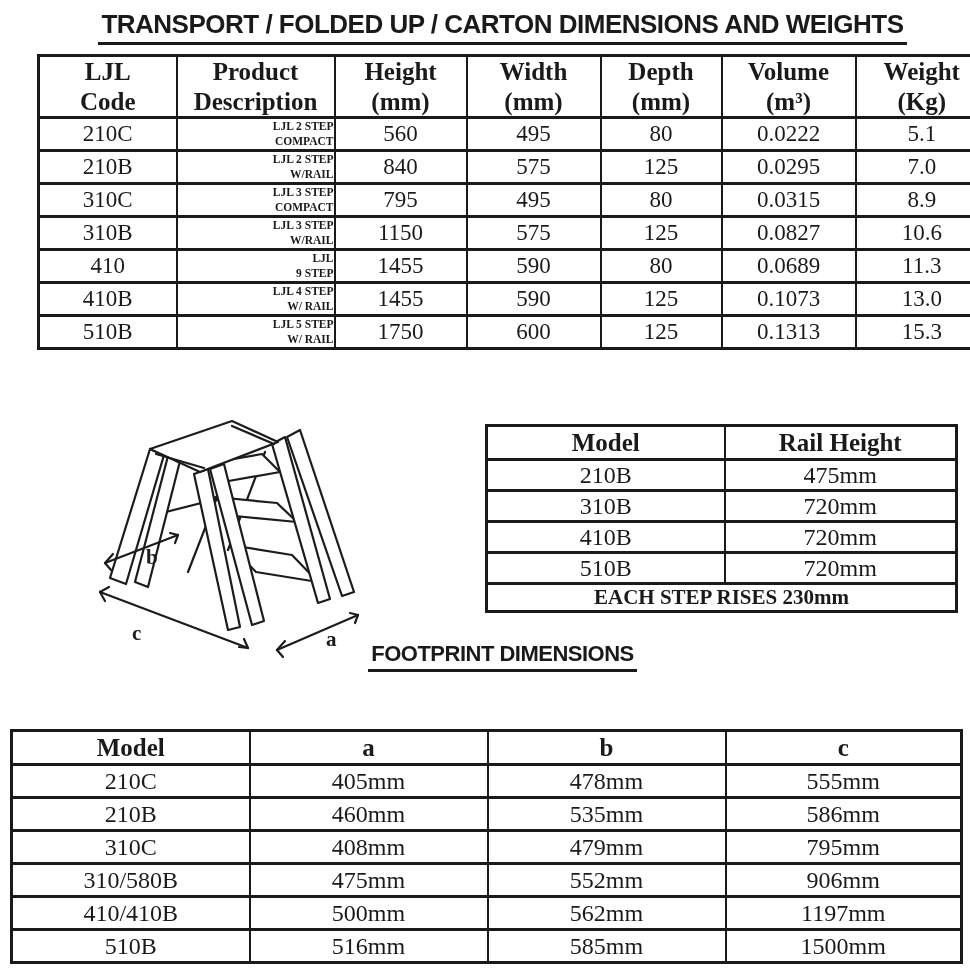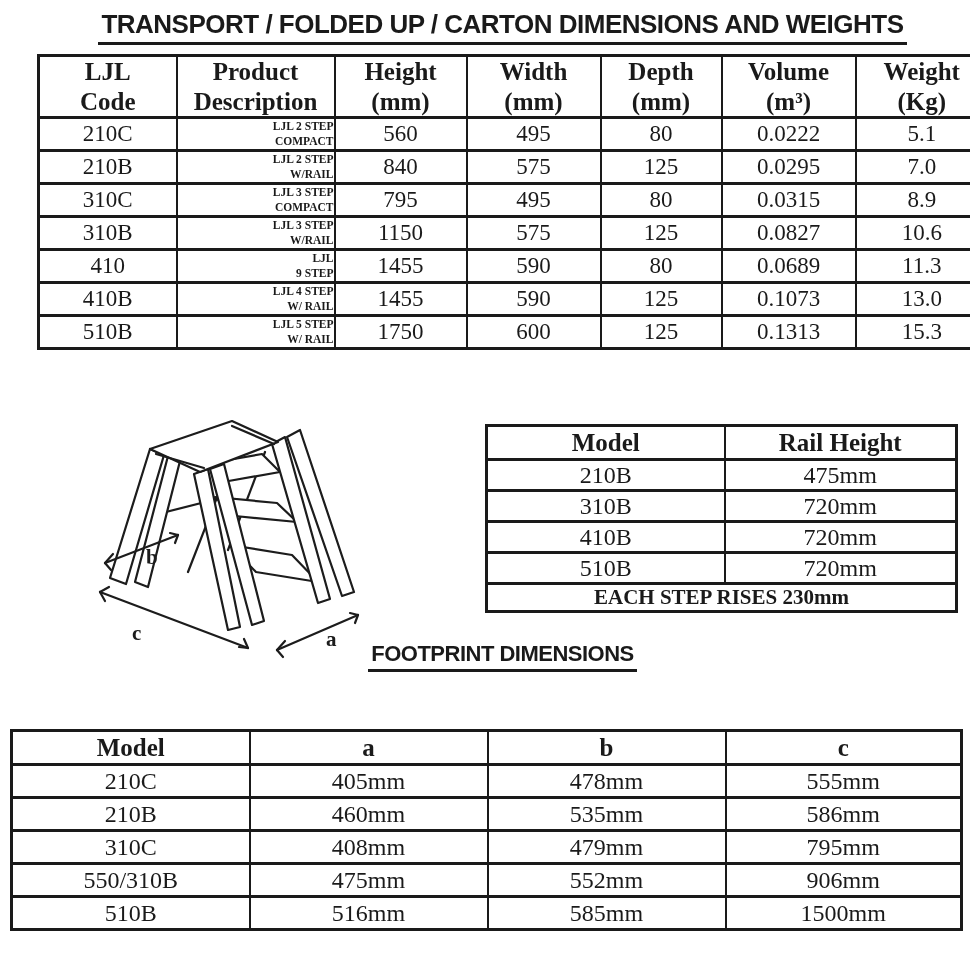--- a/index.html
+++ b/index.html
@@ -336,24 +336,30 @@
         <td>535mm</td>
         <td>586mm</td>
       </tr>
       <tr>
         <td>310C</td>
         <td>408mm</td>
         <td>479mm</td>
         <td>795mm</td>
       </tr>
       <tr>
-        <td>550/310B</td>
+        <td>310/580B</td>
         <td>475mm</td>
         <td>552mm</td>
         <td>906mm</td>
+      </tr>
+      <tr>
+        <td>410/410B</td>
+        <td>500mm</td>
+        <td>562mm</td>
+        <td>1197mm</td>
       </tr>
       <tr>
         <td>510B</td>
         <td>516mm</td>
         <td>585mm</td>
         <td>1500mm</td>
       </tr>
     </tbody>
   </table>
 

